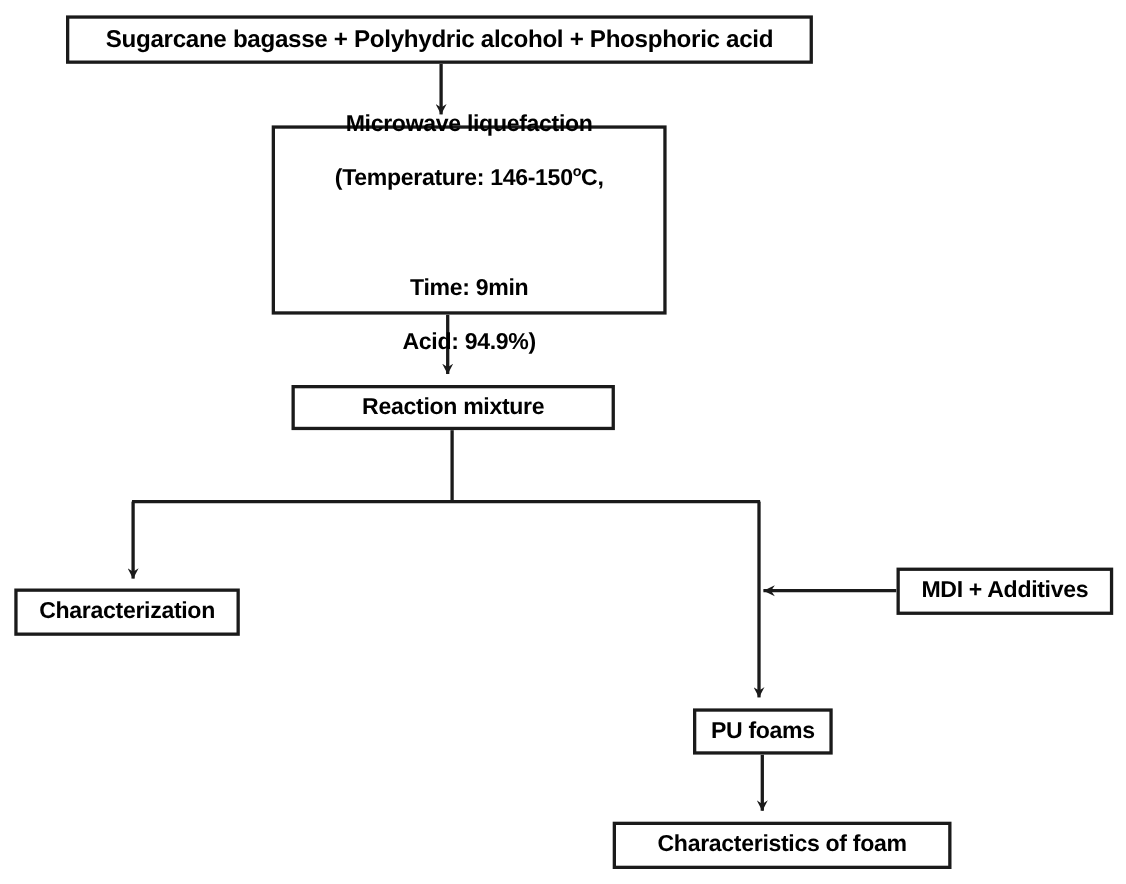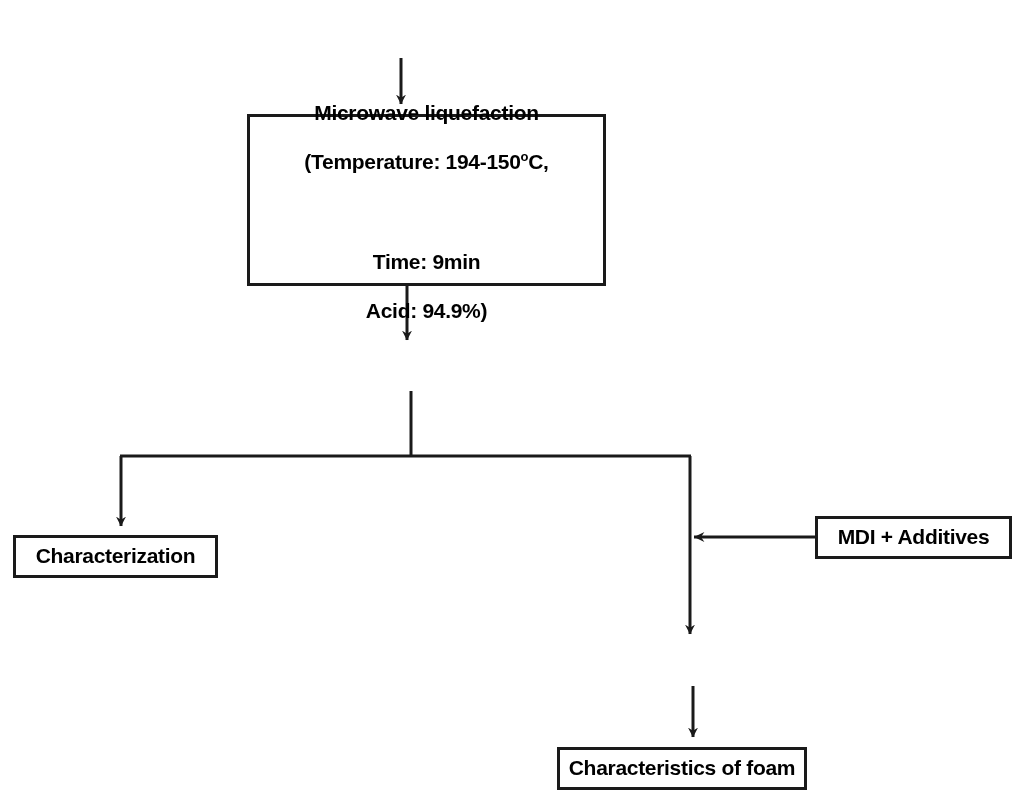--- a/index.html
+++ b/index.html
@@ -68,21 +68,21 @@
   }
   #node-mdi-additives {
     left: 815px; top: 516px; width: 197px; height: 43px;
     font-size: 21px;
   }
   #node-pu-foams {
     left: 630px; top: 644px; width: 127px; height: 42px;
     font-size: 21px;
   }
   #node-foam-characteristics {
-    left: 557px; top: 747px; width: 250px; height: 43px;
+    left: 557px; top: 747px; width: 308px; height: 43px;
     font-size: 21px;
   }
   .sup-deg {
     font-size: 0.62em;
     vertical-align: super;
     line-height: 0;
   }
 </style>
 </head>
 <body>
@@ -109,38 +109,47 @@
 
     <line x1="121" y1="456" x2="121" y2="526" stroke="#1a1a1a" stroke-width="3" marker-end="url(#arrow-down)"></line>
 
     <line x1="690" y1="456" x2="690" y2="634" stroke="#1a1a1a" stroke-width="3" marker-end="url(#arrow-down)"></line>
 
     <line x1="815" y1="537" x2="694" y2="537" stroke="#1a1a1a" stroke-width="3" marker-end="url(#arrow-left)"></line>
 
     <line x1="693" y1="686" x2="693" y2="737" stroke="#1a1a1a" stroke-width="3" marker-end="url(#arrow-down)"></line>
   </svg>
 
+  <div class="node" id="node-feedstock">
+    <span class="node-text">Sugarcane bagasse + Polyhydric alcohol + Phosphoric acid</span>
+  </div>
 
   <div class="node" id="node-liquefaction">
     <span class="node-text">
       <span>Microwave liquefaction</span><br>
-      <span>(Temperature: 194-150</span><span class="sup-deg">o</span><span>C,</span><br>
+      <span>(Temperature: 146-150</span><span class="sup-deg">o</span><span>C,</span><br>
       <br>
       <span>Time: 9min</span><br>
       <span>Acid: 94.9%)</span>
     </span>
   </div>
 
+  <div class="node" id="node-reaction-mixture">
+    <span class="node-text">Reaction mixture</span>
+  </div>
 
   <div class="node" id="node-characterization">
     <span class="node-text">Characterization</span>
   </div>
 
   <div class="node" id="node-mdi-additives">
     <span class="node-text">MDI + Additives</span>
   </div>
 
+  <div class="node" id="node-pu-foams">
+    <span class="node-text">PU foams</span>
+  </div>
 
   <div class="node" id="node-foam-characteristics">
     <span class="node-text">Characteristics of foam</span>
   </div>
 
 </div>
 
 </body></html>

